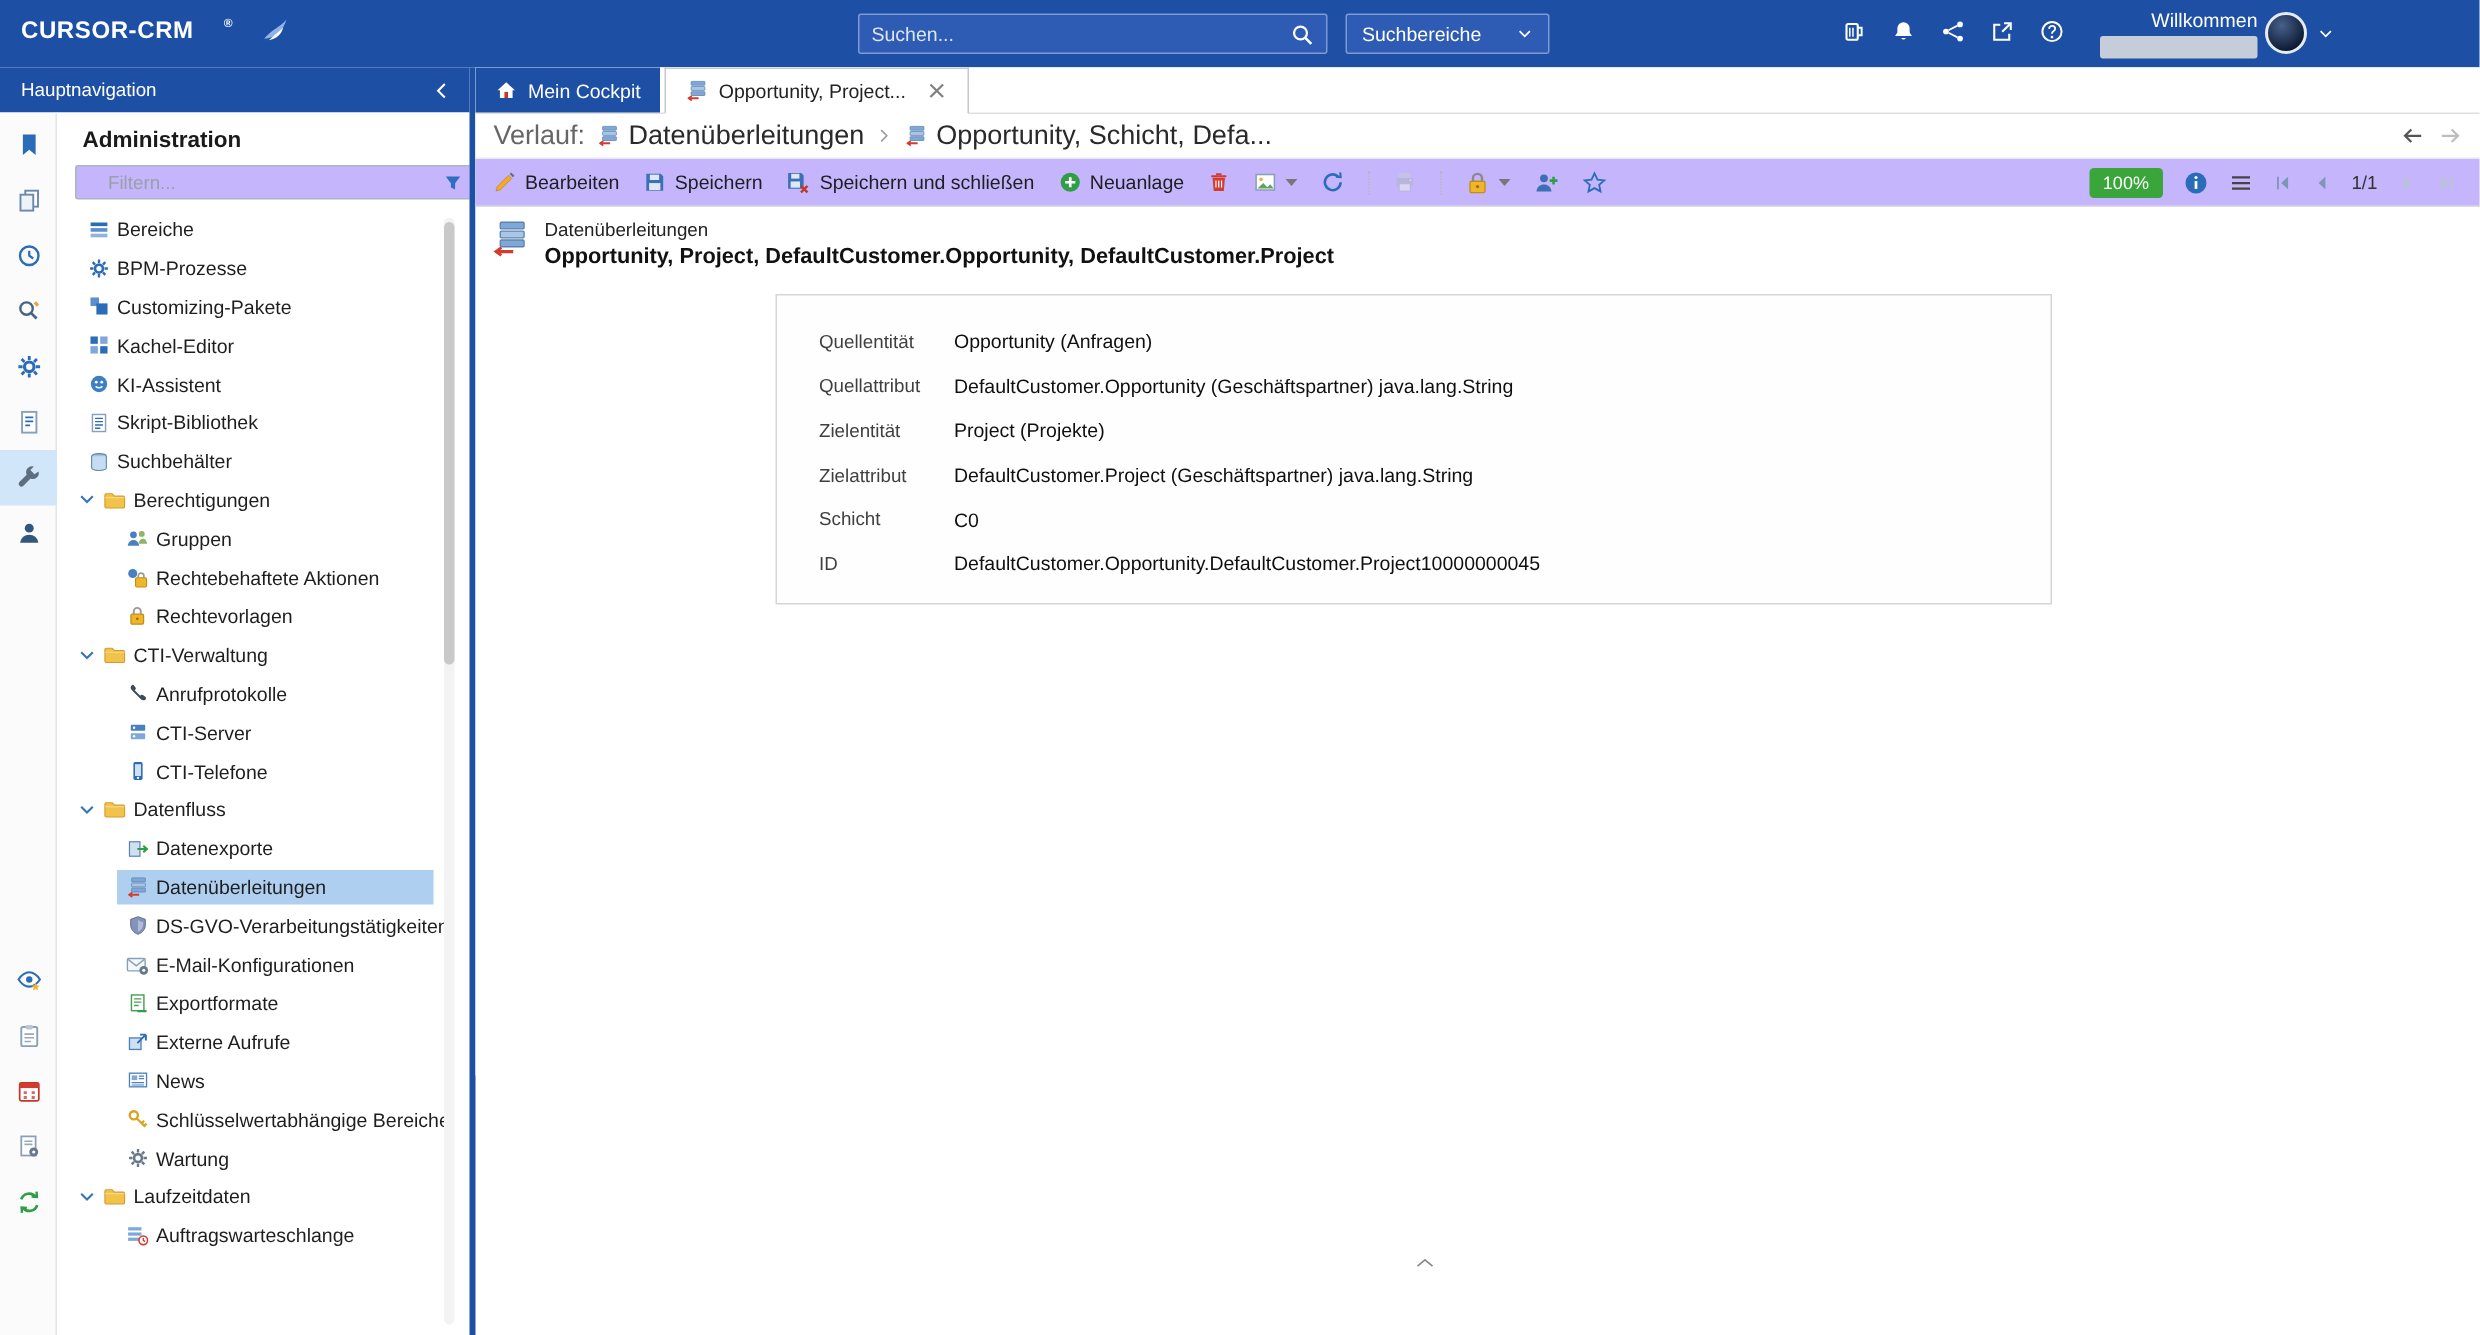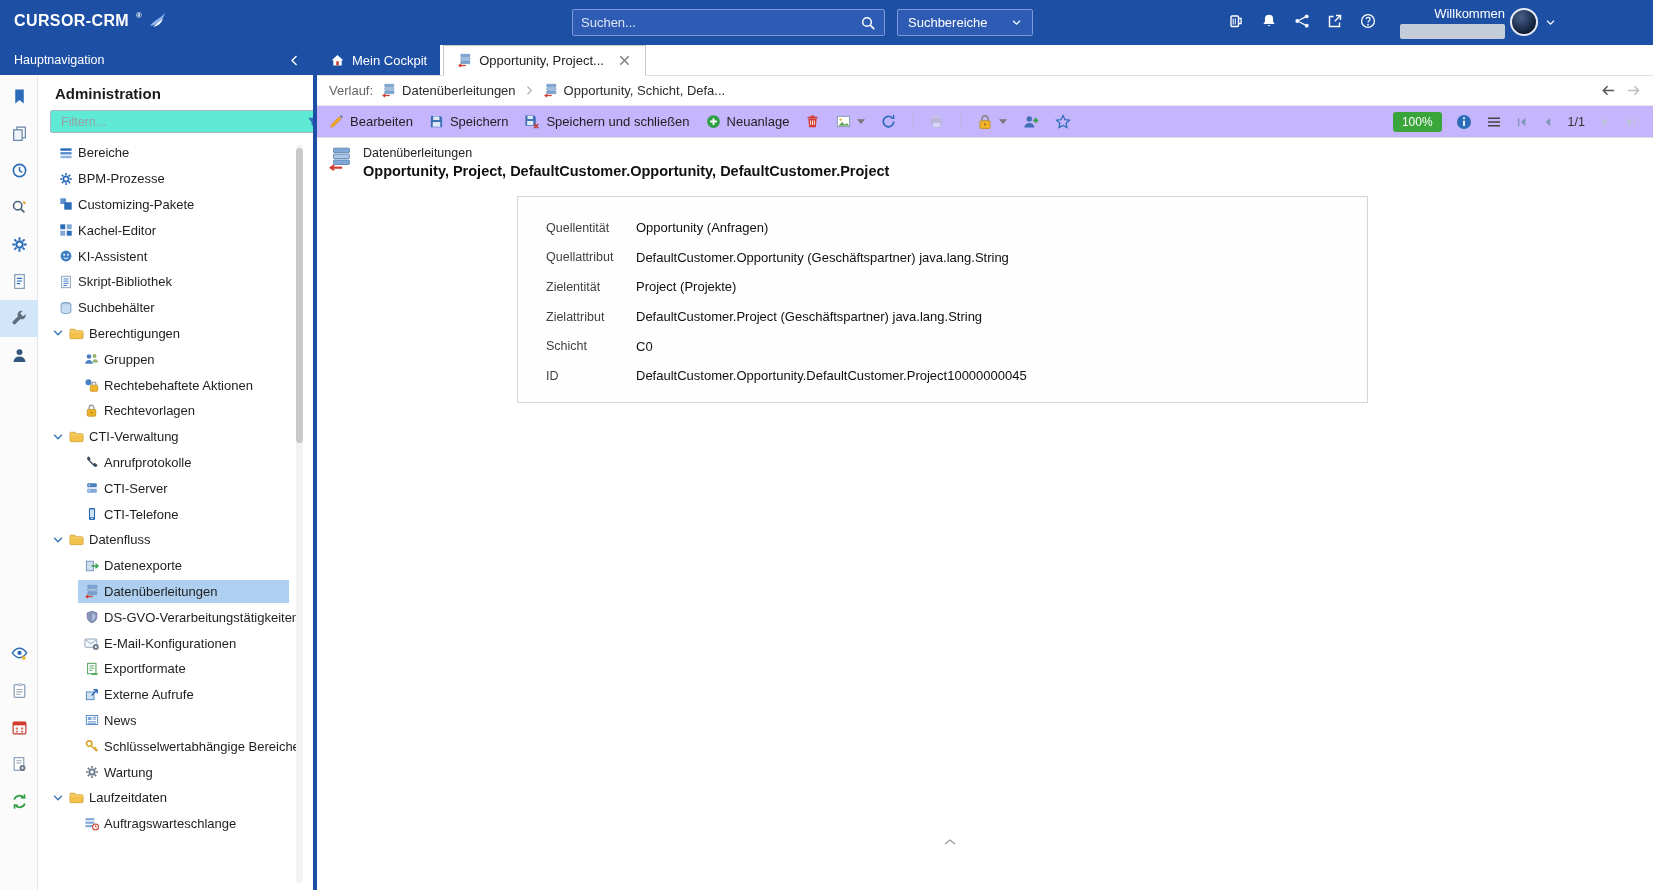--- a/index.html
+++ b/index.html
@@ -3,21 +3,21 @@
 <meta charset="utf-8">
 <style>
   *{margin:0;padding:0;box-sizing:border-box}
   html,body{width:1653px;height:890px;overflow:hidden;background:#fff;
     font-family:"Liberation Sans",sans-serif}
   .icon{display:inline-flex;align-items:center;justify-content:center;line-height:0}
 
   
   .topbar{position:absolute;left:0;top:0;width:1653px;height:45px;background:#1d4fa5}
   .logo{position:absolute;left:14px;top:12px;color:#fff;font-size:16px;font-weight:700;
-    letter-spacing:.4px;display:flex;align-items:flex-start;gap:7px}
+    letter-spacing:.4px;display:flex;align-items:flex-start;gap:20px}
   .logo sup{font-size:8px;margin-top:-1px}
   .search-wrap{position:absolute;left:572px;top:9px;width:313px;height:27px;background:#2e5cb4;
     border:1px solid #7d99d6;border-radius:2px;display:flex;align-items:center;padding:0 8px}
   .search-input{flex:1;background:transparent;border:0;outline:0;color:#fff;font-size:13px;font-family:inherit}
   .search-input::placeholder{color:#dde6f5}
   .search-areas{position:absolute;left:897px;top:9px;height:27px;background:#2e5cb4;border:1px solid #7d99d6;
     border-radius:2px;color:#fff;font-size:13px;display:flex;align-items:center;gap:23px;padding:0 10px;cursor:pointer}
   .top-icons{position:absolute;left:1228px;top:13px;display:flex;gap:17px}
   .top-icons .icon{cursor:pointer}
   .welcome{position:absolute;left:1400px;top:6px;width:105px}
@@ -33,21 +33,21 @@
   .nav-collapse{margin-left:auto;cursor:pointer;display:flex}
   .rail{position:absolute;left:0;top:75px;width:38px;height:815px;background:#fbfbfb;border-right:1px solid #e6e6e6}
   .rail-group-top{display:flex;flex-direction:column;padding-top:3px}
   .rail-group-bottom{position:absolute;top:560px;left:0;width:100%;display:flex;flex-direction:column}
   .rail-icon{width:38px;height:37px;display:flex;align-items:center;justify-content:center;cursor:pointer}
   .rail-icon.selected{background:#d2e6f9}
   .rail-icon svg{width:17px;height:17px}
   .nav-panel{position:absolute;left:38px;top:75px;width:275px;height:815px;background:#fff;overflow:hidden}
   .admin-title{font-size:15px;font-weight:700;color:#1a1a1a;margin:10px 0 8px 17px}
   .filter-wrap{margin-left:12px;width:281px;height:23px;border:1px solid #aab6c2;border-radius:2px;
-    display:flex;align-items:center;background:#5eead4;padding:0 10px}
+    display:flex;align-items:center;background:#c4b5fd;padding:0 21px}
   .filter-input{flex:1;border:0;outline:0;font-size:12.5px;color:#444;font-family:inherit;background:transparent}
   .filter-input::placeholder{color:#9aa0a8}
   .tree{margin-top:7px}
   .tree-row{position:relative;display:flex;align-items:center;height:25.8px;font-size:13px;color:#1e1e1e;cursor:pointer}
   .tree-row .chev{width:16px;display:flex;justify-content:center;margin-left:12px}
   .tree-row .ticon{width:21px;display:flex;align-items:center}
   .tree-row .tlabel{padding-left:2px;white-space:nowrap}
   .tree-row.lvl0{padding-left:17px}
   .tree-row.lvl0.folder{padding-left:0}
   .tree-row.lvl1{padding-left:43px}
@@ -60,21 +60,21 @@
   
   .blue-divider{position:absolute;left:313px;top:45px;width:4px;height:845px;background:#1d4fa5}
   .main{position:absolute;left:317px;top:45px;width:1336px;height:672px;background:#fff}
   .tabstrip{position:absolute;left:0;top:0;width:100%;height:31px;display:flex;background:#fff;border-bottom:1px solid #e0e0e0}
   .tab{display:flex;align-items:center;gap:7px;padding:0 13px;font-size:13px;cursor:pointer;white-space:nowrap}
   .tab.blue{background:#1d4fa5;color:#fff}
   .tab.active{background:#fff;color:#222;border:1px solid #c8c8c8;border-bottom:1px solid #fff;margin-left:3px;margin-bottom:-1px;z-index:2}
   .tab .icon svg{width:15px;height:15px}
   .tab-close{margin-left:6px}
   .breadcrumb{position:absolute;left:0;top:31px;width:100%;height:30px;display:flex;align-items:center;gap:8px;
-    padding:0 12px;border-bottom:1px solid #e8e8e8;background:#fff;font-size:13px}
+    padding:0 12px;border-bottom:1px solid #e8e8e8;background:#fff;font-size:18px}
   .bc-label{color:#666}
   .crumb{display:flex;align-items:center;gap:6px;color:#2a2a2a;cursor:pointer;white-space:nowrap}
   .bc-right{margin-left:auto;display:flex;gap:10px;align-items:center}
   .bc-right .icon{cursor:pointer}
   .toolbar{position:absolute;left:0;top:61px;width:100%;height:32px;display:flex;align-items:center;gap:16px;
     padding:0 12px;border-bottom:1px solid #dedede;background:#c4b5fd}
   .tbtn{display:flex;align-items:center;gap:6px;font-size:13px;color:#1e1e1e;cursor:pointer;white-space:nowrap}
   .tbtn.disabled{opacity:.55;cursor:default}
   .vsep{width:0;height:16px;border-left:1px dotted #b8b8b8}
   .tb-right{margin-left:auto;display:flex;align-items:center;gap:14px;padding-right:4px}

